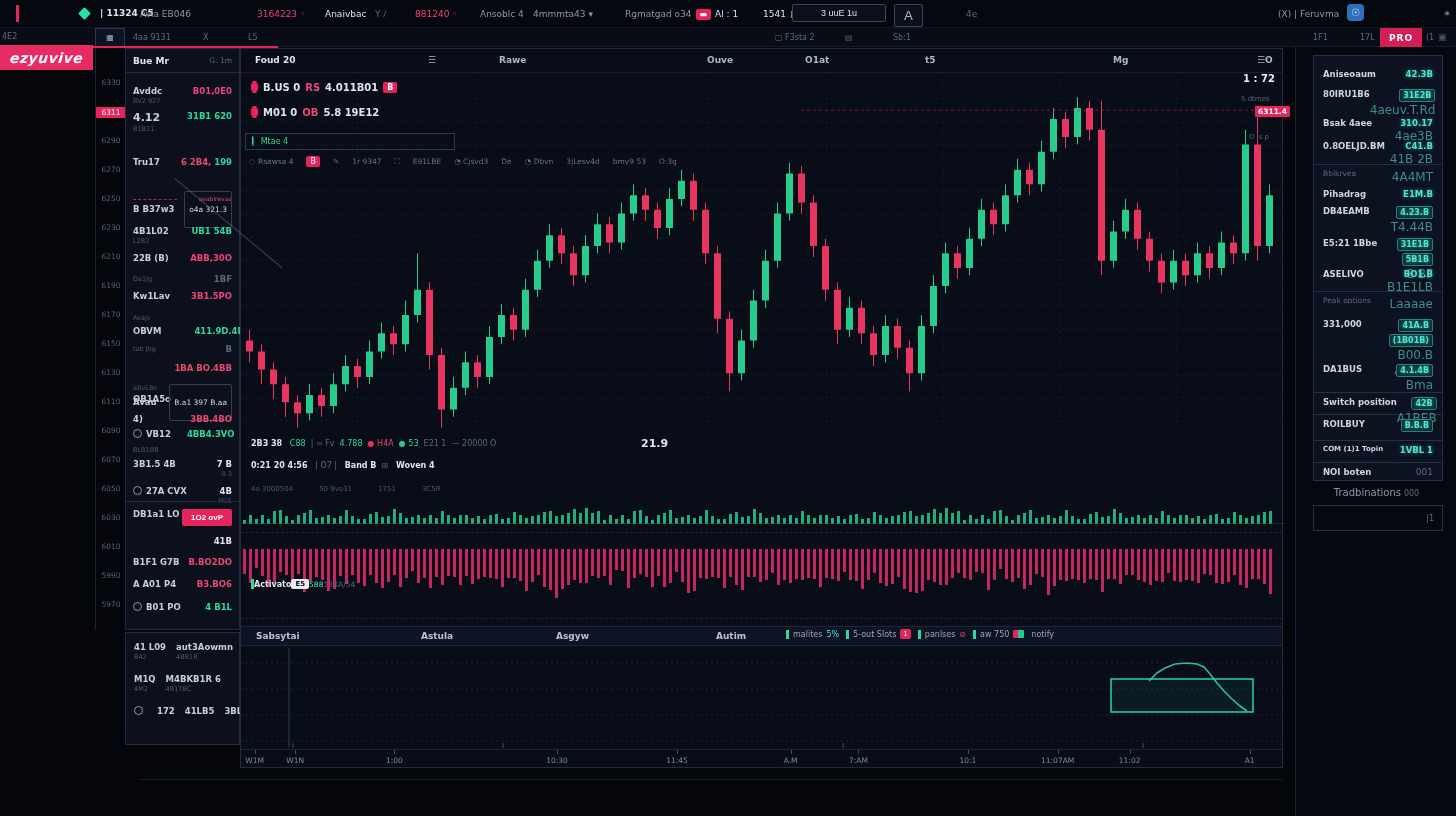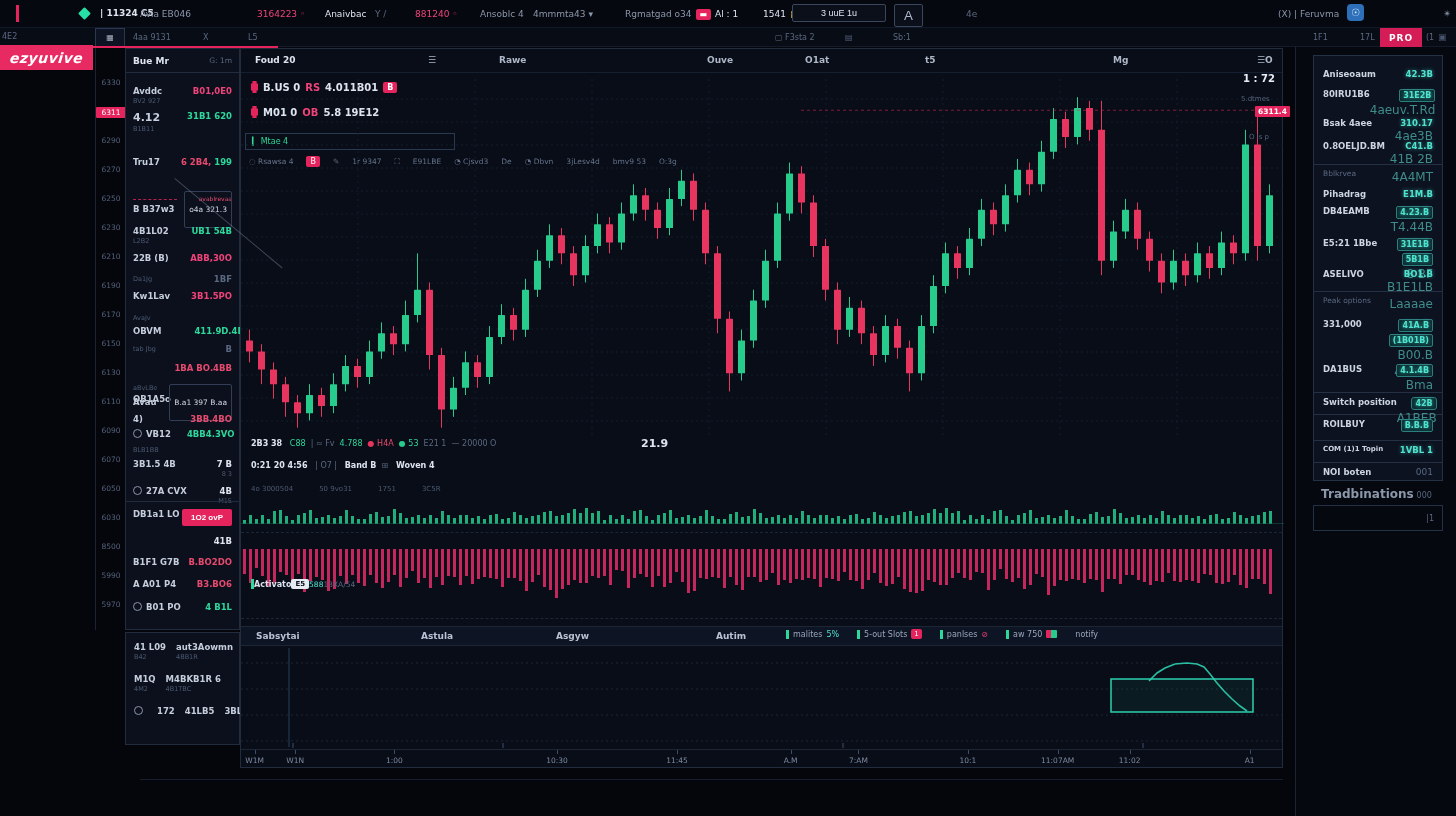--- a/index.html
+++ b/index.html
@@ -108,21 +108,21 @@
     <div class="ladder-val" style="top: 204px;">6210</div>
     <div class="ladder-val" style="top: 233px;">6190</div>
     <div class="ladder-val" style="top: 262px;">6170</div>
     <div class="ladder-val" style="top: 291px;">6150</div>
     <div class="ladder-val" style="top: 320px;">6130</div>
     <div class="ladder-val" style="top: 349px;">6110</div>
     <div class="ladder-val" style="top: 378px;">6090</div>
     <div class="ladder-val" style="top: 407px;">6070</div>
     <div class="ladder-val" style="top: 436px;">6050</div>
     <div class="ladder-val" style="top: 465px;">6030</div>
-    <div class="ladder-val" style="top: 494px;">8500</div>
+    <div class="ladder-val" style="top: 494px;">6010</div>
     <div class="ladder-val" style="top: 523px;">5990</div>
     <div class="ladder-val" style="top: 552px;">5970</div>
   </div>
 
 <div class="abs panel" id="watch" style="left:125px;top:48px;width:115px;height:582px">
   <div style="height:24px;border-bottom:1px solid #222c3f;display:flex;justify-content:space-between;align-items:center;padding:0 7px">
     <span style="font-weight:bold;color:#dde4f0;font-size:9px">Bue Mr</span>
     <span class="dim" style="font-size:7.5px">G: 1m</span>
   </div>
   <div id="watchrows" style="position:relative">
@@ -1021,21 +1021,21 @@
     <span class="dim" style="font-size:7.5px">4</span>
   </div>
   <div class="divline" style="top:569px;border-top:1px dashed #1b2637"></div>
 
   <div class="abs" style="left:0;top:577px;width:100%;height:20px;background:#0d1424;border-top:1px solid #1c2636;border-bottom:1px solid #1c2636" id="btabs">
       <span class="tabitem" style="left: 15px;">Sabsytai</span>
       <span class="tabitem" style="left: 180px;">Astula</span>
       <span class="tabitem" style="left: 315px;">Asgyw</span>
       <span class="tabitem" style="left: 475px;">Autim</span>
     </div>
-  <div class="abs" id="chips" style="left:545px;top:580px;display:flex;gap:18px;align-items:center">
+  <div class="abs" id="chips" style="left:545px;top:580px;display:flex;gap:7px;align-items:center">
       <span class="chip">
         <span class="bar"></span>
         <span>malites</span>
         <span class="teal">5%</span>
       </span>
       <span class="chip">
         <span class="bar"></span>
         <span>5-out Slots</span>
         <span class="badge-pink">1</span>
       </span>
@@ -1181,21 +1181,21 @@
         </div>
       </div>
       <div class="rrow" style="top: 411px;">
         <span class="rlab">NOI boten</span>
         <div style="text-align: right; padding-left: 20px;">
           <div class="dim">001</div>
         </div>
       </div>
     </div>
   <div class="abs" style="left:0;top:440px;width:161px;text-align:center">
-    <span class="gray" style="font-size:12px;font-weight:bold">Tradbinations</span>
+    <span class="gray" style="font-size:10px;font-weight:normal">Tradbinations</span>
     <span class="dim" style="font-size:8px">000</span>
   </div>
   <div class="abs" style="left:17px;top:458px;width:130px;height:26px;border:1px solid #243043;display:flex;align-items:center;justify-content:flex-end;padding:0 8px">
     <span class="dim" style="font-size:8px">|1</span>
   </div>
 </div>
 
 <div class="abs" style="left:140px;top:779px;width:1143px;height:1px;background:#161f30"></div>
 
 </body></html>

